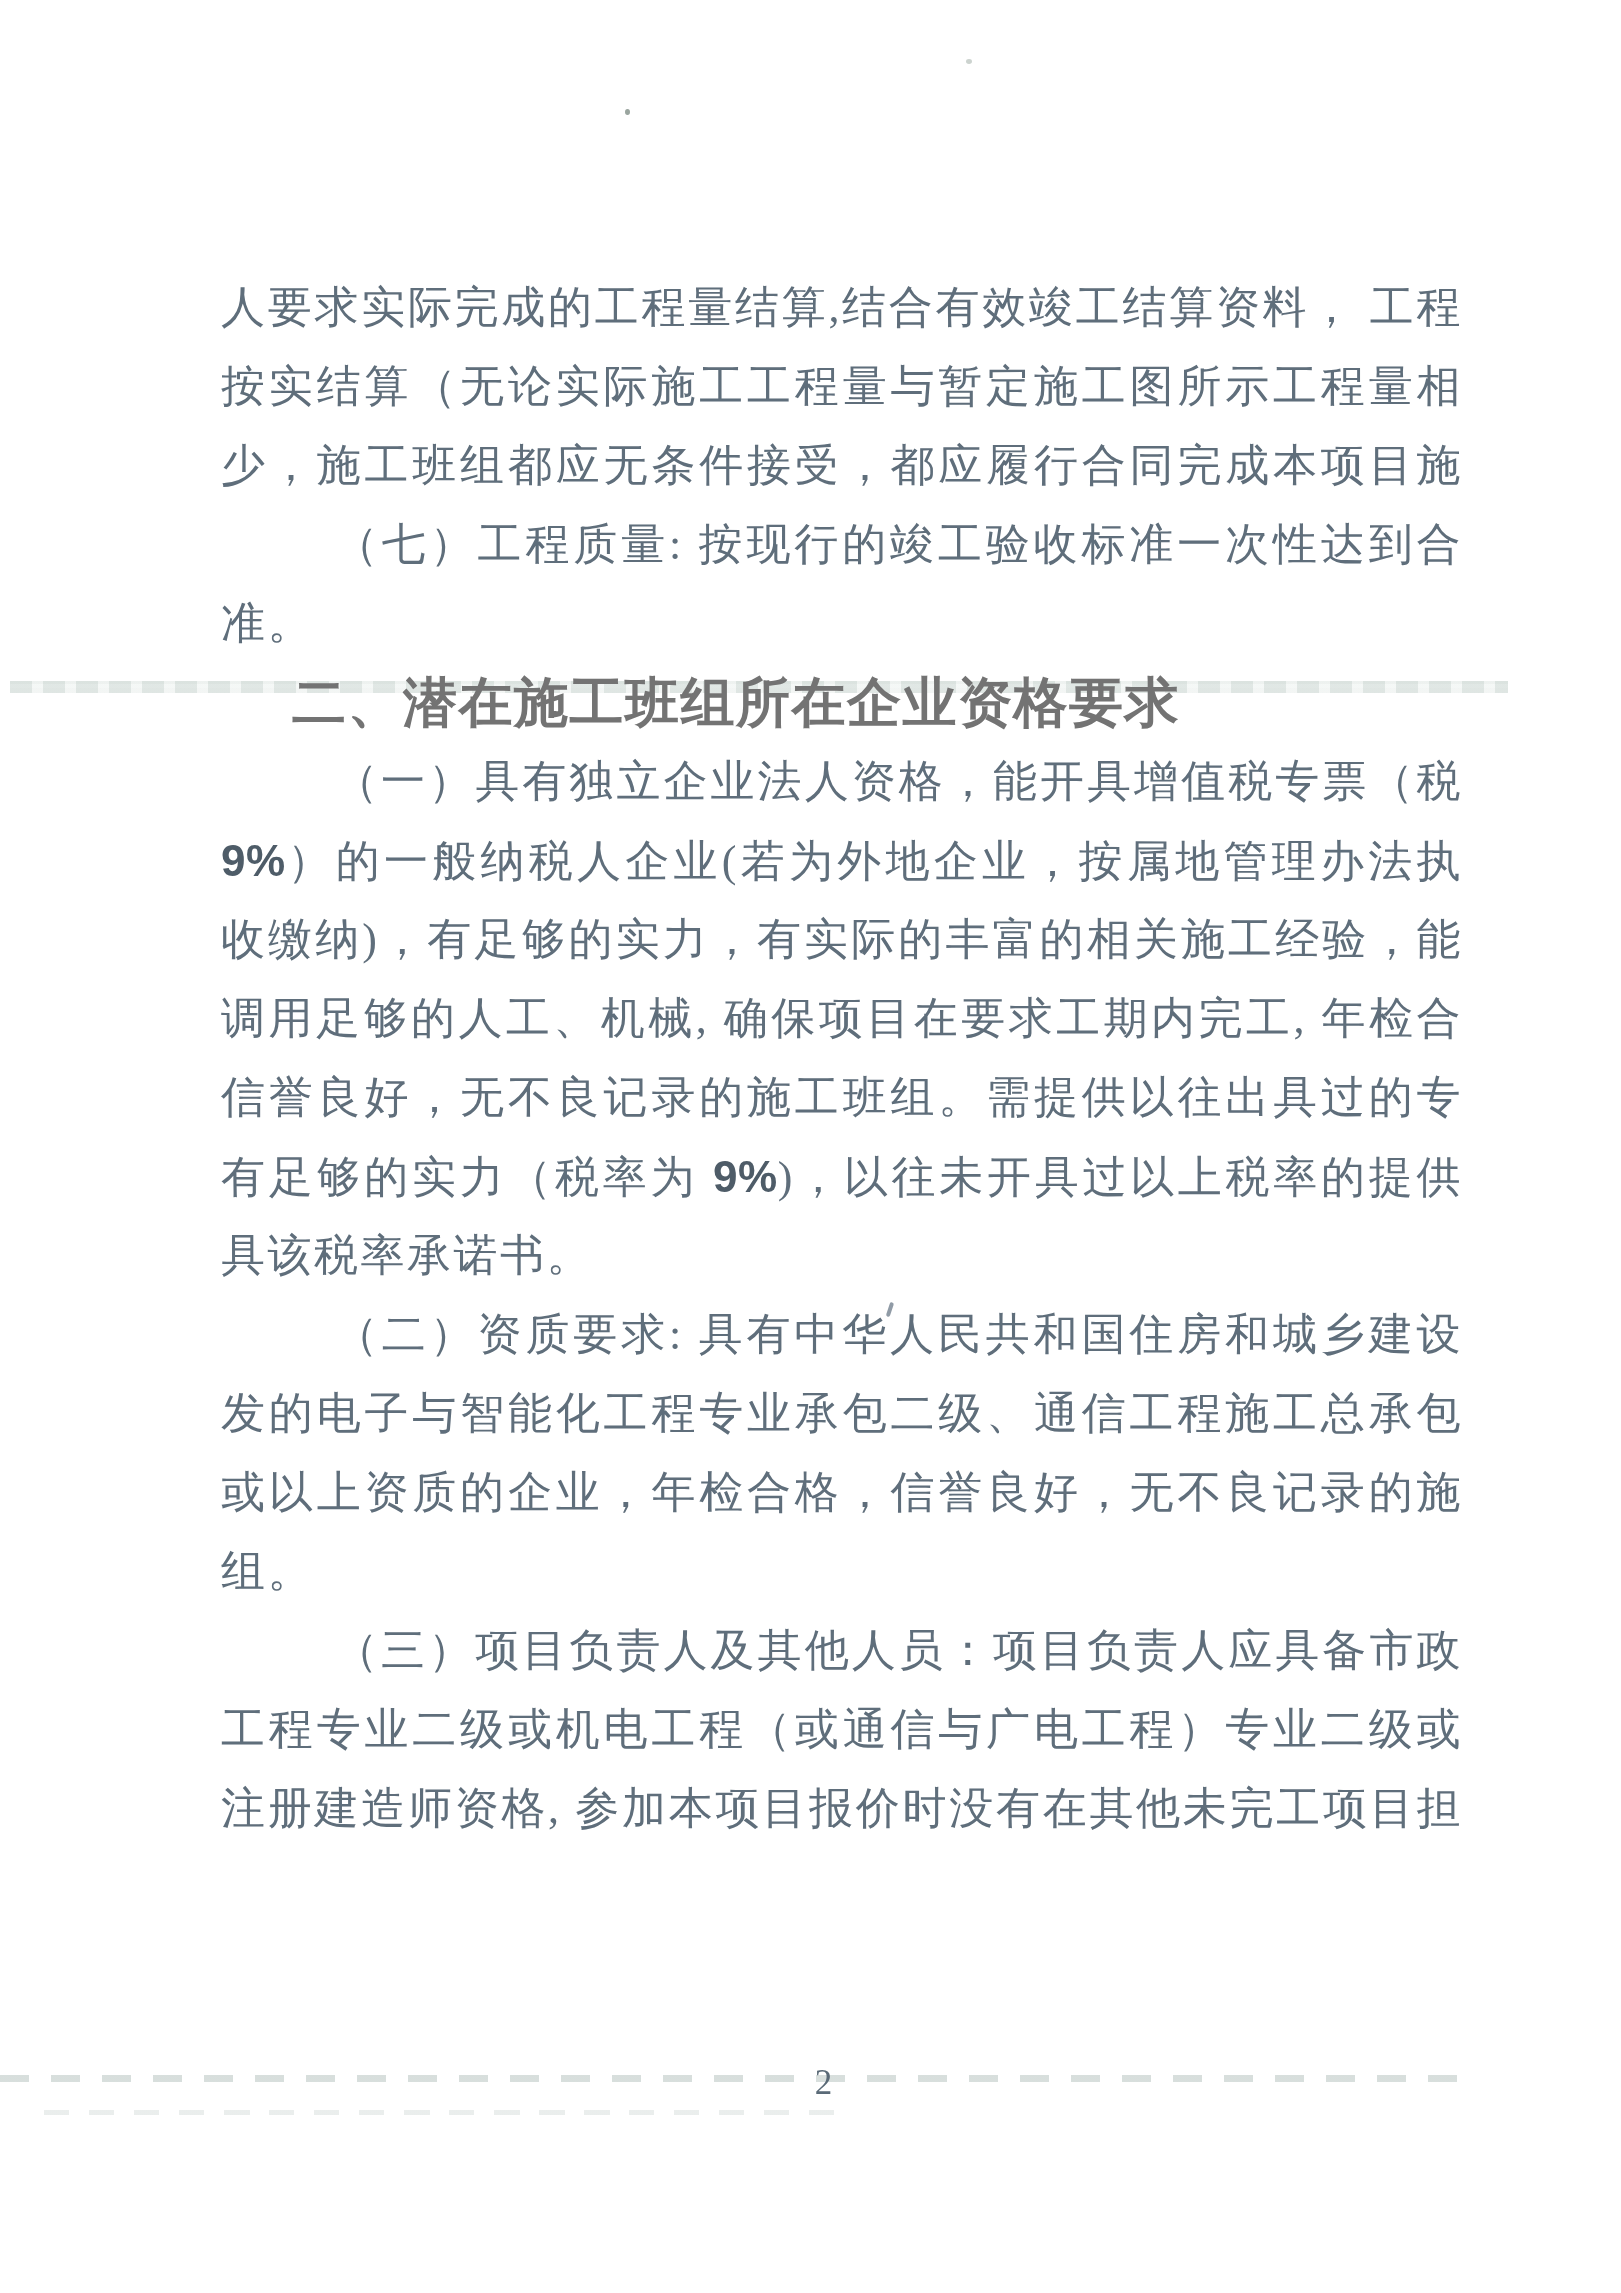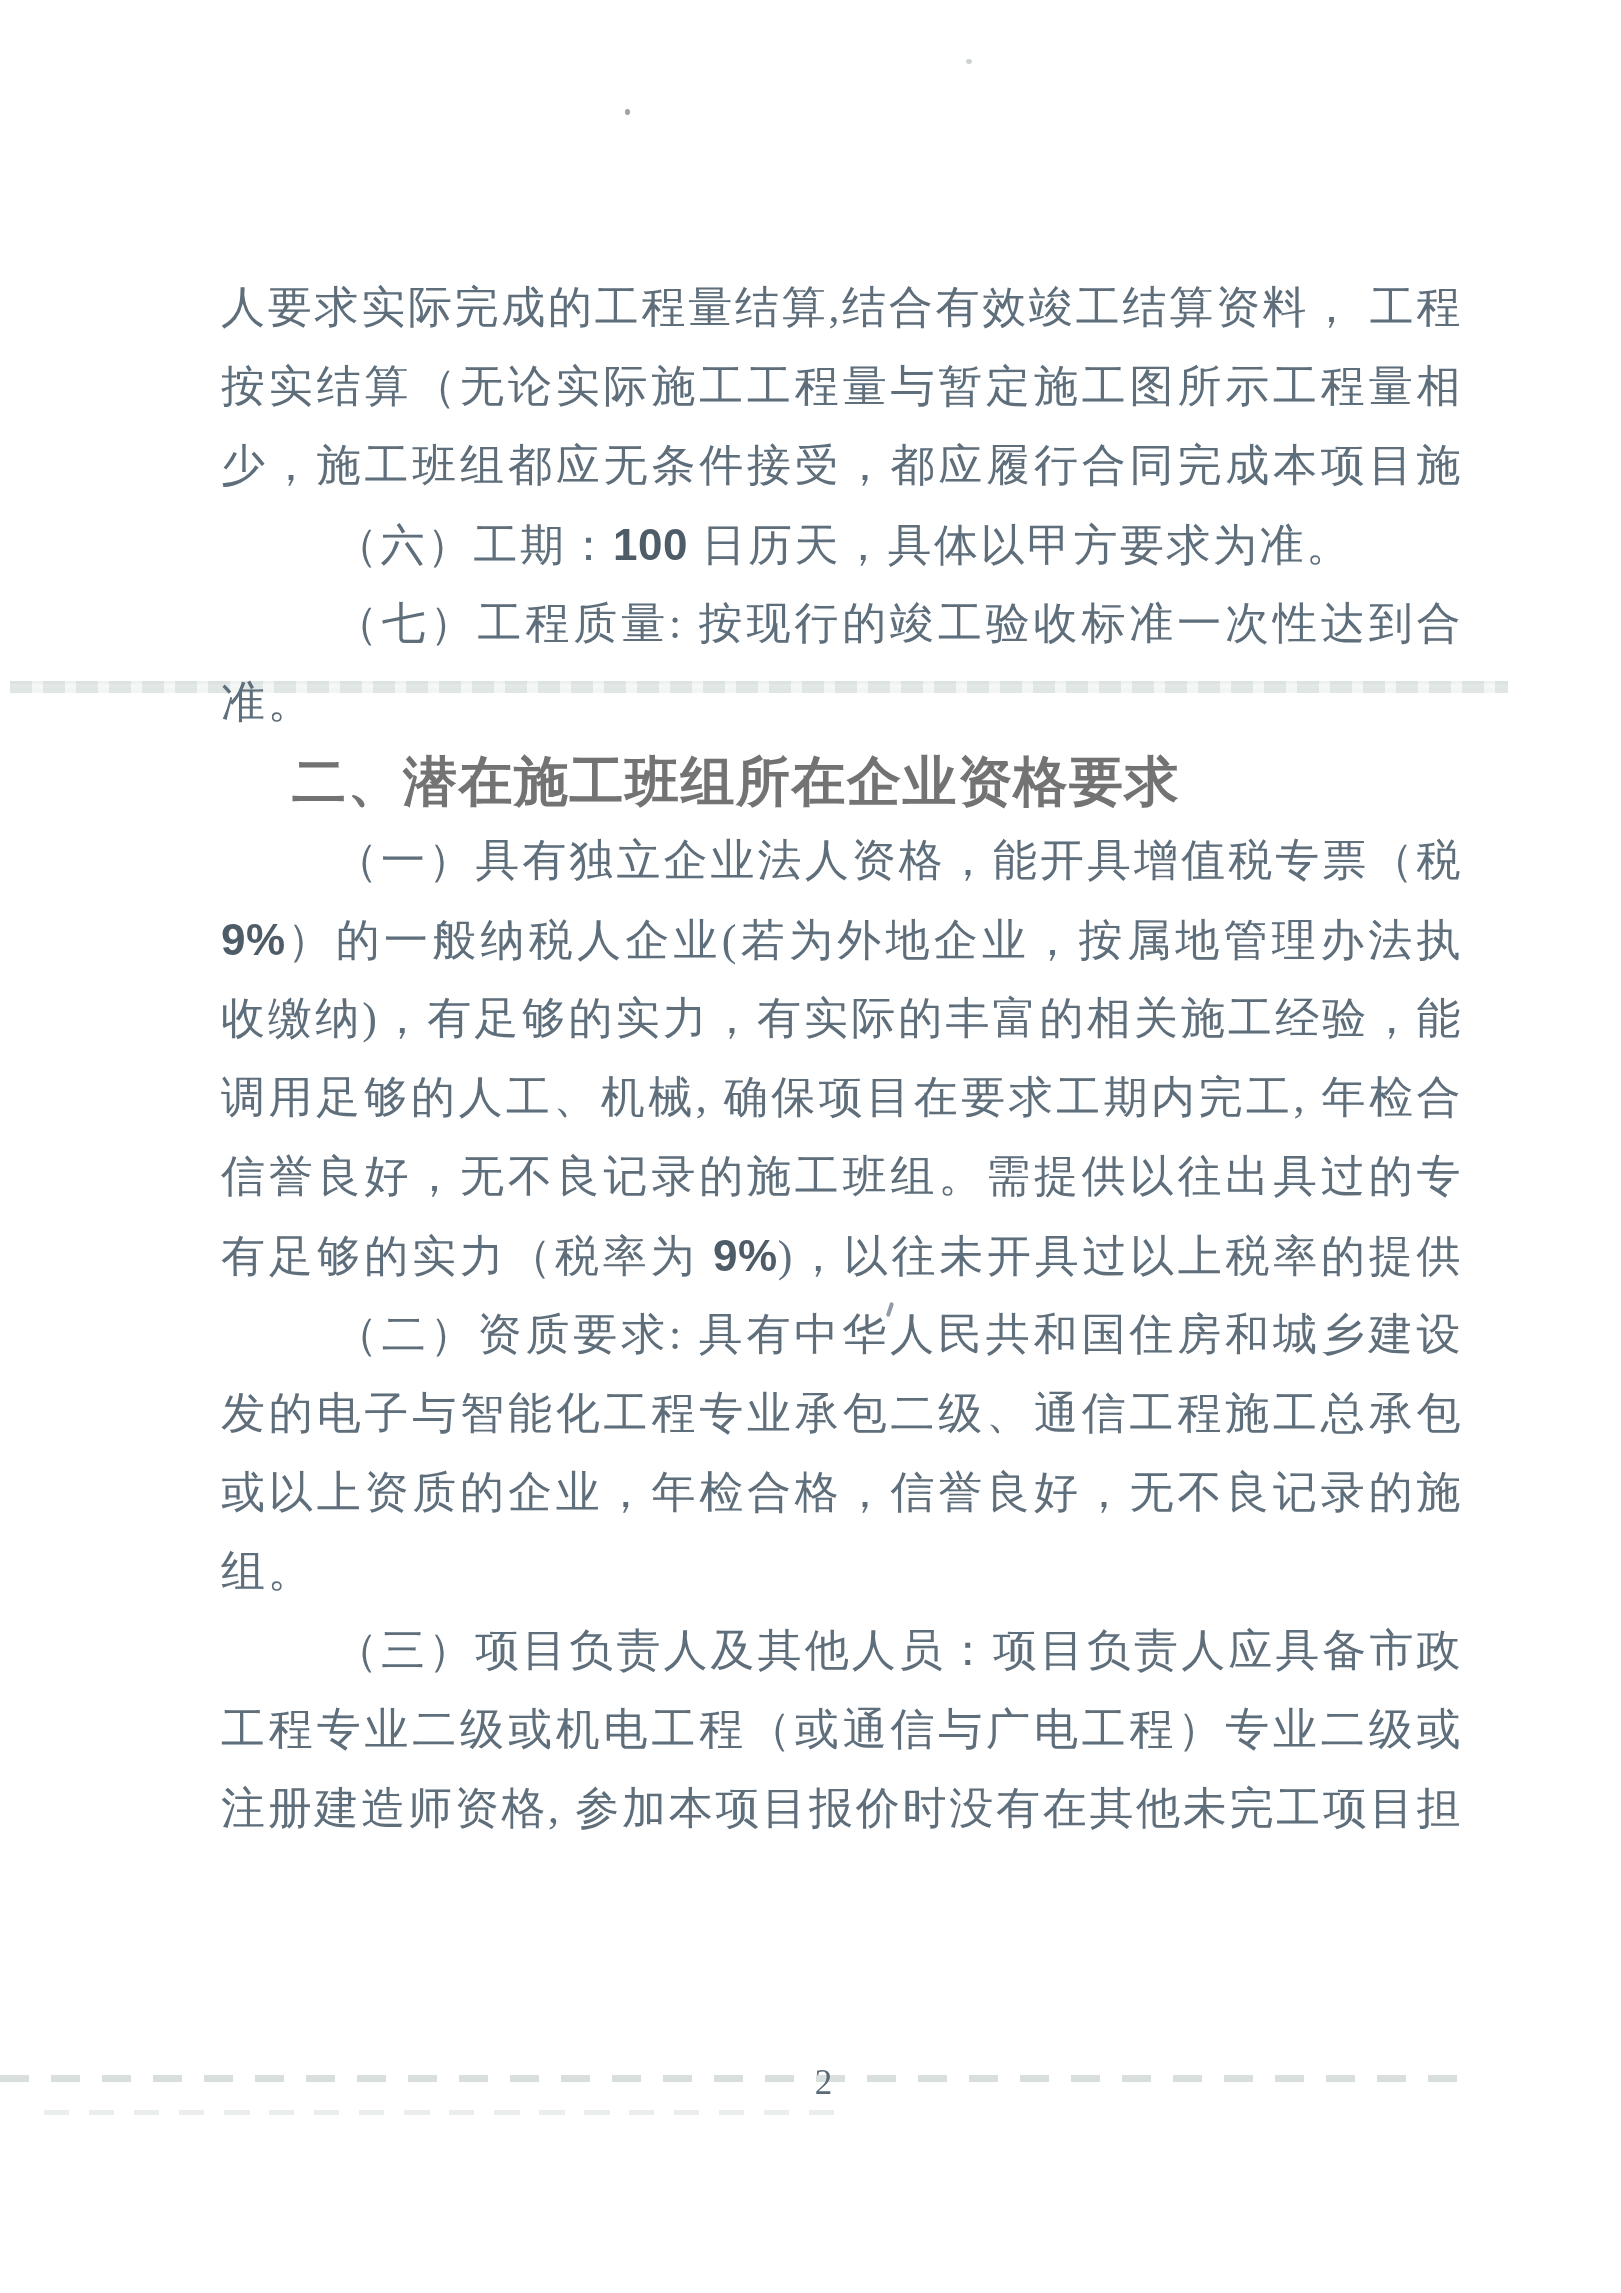--- a/index.html
+++ b/index.html
@@ -84,30 +84,30 @@
 
   <span class="speck speck-1"></span>
   <span class="speck speck-2"></span>
 
   <div class="band-mid"></div>
 
   <div class="textblock">
       <div class="line full"><span>人要求实际完成的工程量结算,结合有效竣工结算资料， 工程量</span></div>
       <div class="line full"><span>按实结算（无论实际施工工程量与暂定施工图所示工程量相差多</span></div>
       <div class="line full"><span>少，施工班组都应无条件接受，都应履行合同完成本项目施工）。</span></div>
-      <div class="line indent"><span>（六）工期：</span><span class="num">100</span><span> 日历天，具体以甲方要求为准。</span></div>
       <div class="line full indent"><span>（七）工程质量: 按现行的竣工验收标准一次性达到合格标</span></div>
       <div class="line"><span>准。</span></div>
       <div class="line heading"><span>二、潜在施工班组所在企业资格要求</span></div>
       <div class="line full indent"><span>（一）具有独立企业法人资格，能开具增值税专票（税率为</span></div>
       <div class="line full"><span class="num">9%</span><span>）的一般纳税人企业(若为外地企业，按属地管理办法执行税</span></div>
       <div class="line full"><span>收缴纳)，有足够的实力，有实际的丰富的相关施工经验，能够</span></div>
       <div class="line full"><span>调用足够的人工、机械, 确保项目在要求工期内完工, 年检合格,</span></div>
       <div class="line full"><span>信誉良好，无不良记录的施工班组。需提供以往出具过的专票留</span></div>
       <div class="line full"><span>有足够的实力（税率为 </span><span class="num">9%</span><span>)，以往未开具过以上税率的提供能开</span></div>
+      <div class="line"><span>具该税率承诺书。</span></div>
       <div class="line full indent"><span>（二）资质要求: 具有中华人民共和国住房和城乡建设部颁</span></div>
       <div class="line full"><span>发的电子与智能化工程专业承包二级、通信工程施工总承包三级</span></div>
       <div class="line full"><span>或以上资质的企业，年检合格，信誉良好，无不良记录的施工班</span></div>
       <div class="line"><span>组。</span></div>
       <div class="line full indent"><span>（三）项目负责人及其他人员：项目负责人应具备市政公用</span></div>
       <div class="line full"><span>工程专业二级或机电工程（或通信与广电工程）专业二级或以上</span></div>
       <div class="line full"><span>注册建造师资格, 参加本项目报价时没有在其他未完工项目担任</span></div>
     </div>
 
   <span class="stray-mark"></span>

